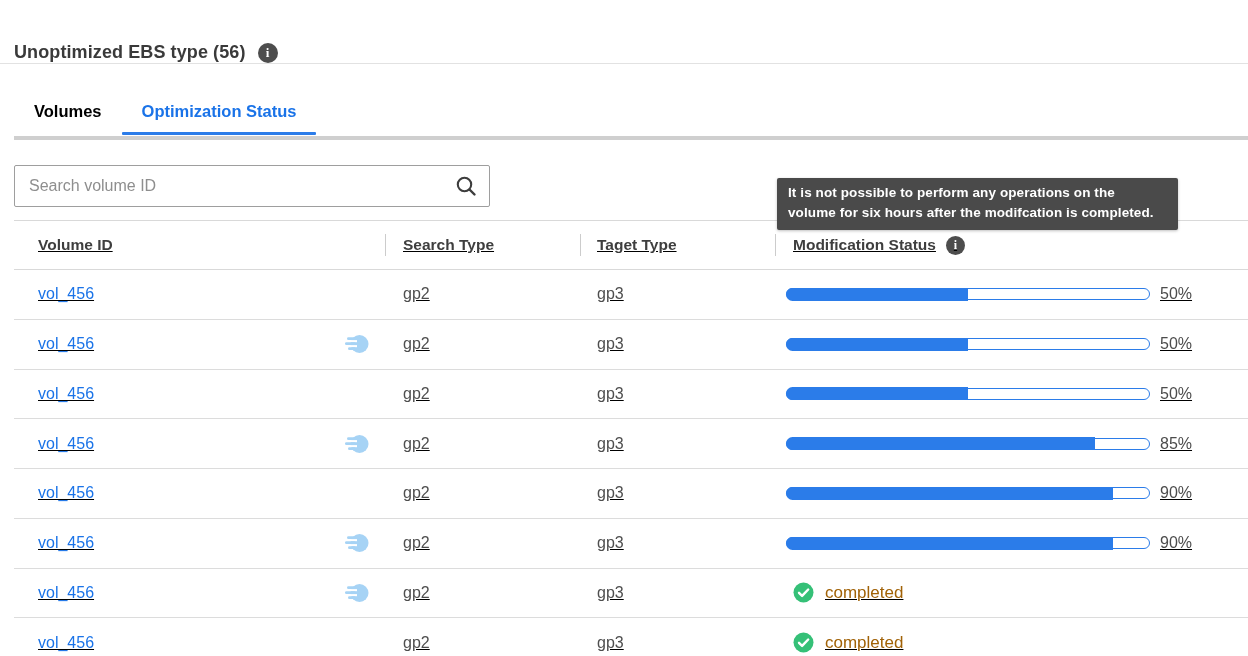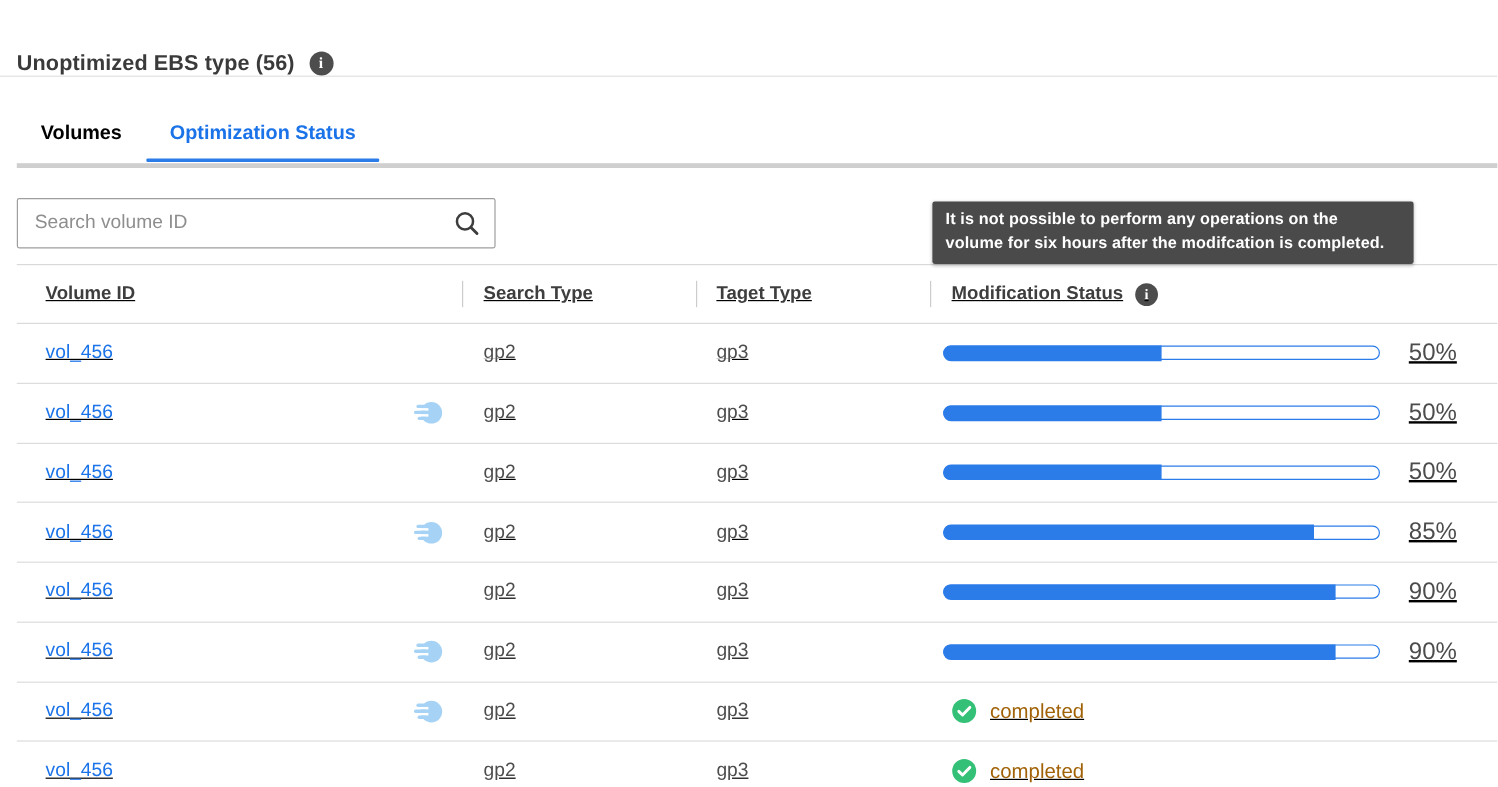--- a/index.html
+++ b/index.html
@@ -20,21 +20,21 @@
   .tabs { display:flex; padding-left:14px; }
   .tab { padding:0 20px 13px 20px; font-size:16.5px; font-weight:600; color:#000000;
          cursor:pointer; position:relative; }
   .tab.active { color:#1a73e8; }
   .tab.active::after { content:""; position:absolute; left:0; right:0; bottom:-1px;
                        height:3px; background:#2b7ce9; border-radius:1px; }
   .tabbar-rule { height:4px; background:#cfcfcf; margin-left:14px; margin-top:2px; }
 
   
   .search-row { margin:25px 0 0 14px; }
-  .search-box { position:relative; width:399px; height:42px; }
+  .search-box { position:relative; width:476px; height:42px; }
   .search-box input { width:100%; height:100%; border:1px solid #9e9e9e; border-radius:2px;
                       padding:0 44px 0 14px; font-size:16px; color:#3c3c3c;
                       font-family:"Liberation Sans", sans-serif; outline:none; }
   .search-box input::placeholder { color:#8e8e8e; }
   .search-glyph { position:absolute; right:13px; top:10px; width:22px; height:22px; cursor:pointer; }
 
   
   .table { margin-left:14px; margin-top:13px;text-decoration:underline; }
   .trow { display:flex; align-items:center; height:49.75px; border-bottom:1px solid #dcdcdc; }
   .thead { height:50px; border-top:1px solid #d9d9d9; border-bottom:1px solid #d9d9d9; }
@@ -53,27 +53,27 @@
   .type-text { font-size:16px; color:#4e4e4e; }
 
   .fast-icon { margin-left:auto; margin-right:16px; width:25px; height:22px; }
   .fast-icon.hidden { visibility:hidden; }
 
   
   .pbar { position:relative; width:364px; height:12px; border:1.5px solid #2b7ce9;
           border-radius:7px; background:#ffffff; }
   .pbar-fill { position:absolute; left:-1.5px; top:-1.5px; bottom:-1.5px;
                background:#2b7ce9; border-radius:7px 0 0 7px; }
-  .pbar-label { font-size:20px; color:#4c4c4c; margin-left:24px; }
+  .pbar-label { font-size:16px; color:#4c4c4c; margin-left:10px; }
 
   .completed-wrap { display:flex; align-items:center; padding-left:7px; }
   .completed-label { font-size:17px; color:#a16207; margin-left:11px; }
 
   
-  .tooltip { position:absolute; left:777px; top:168px; width:401px; background:#4a4a4a;
+  .tooltip { position:absolute; left:777px; top:178px; width:401px; background:#4a4a4a;
              color:#ffffff; border-radius:2px; padding:5px 11px 7px 11px; z-index:5;
              box-shadow:0 1px 3px rgba(0,0,0,.25); }
   .tooltip div { font-size:13.5px; font-weight:700; line-height:20px; letter-spacing:.1px; }
 </style>
 </head>
 <body>
 
 <div class="page-header">
   <span class="page-title">Unoptimized EBS type (56)</span>
   <span class="info-badge">i</span>

